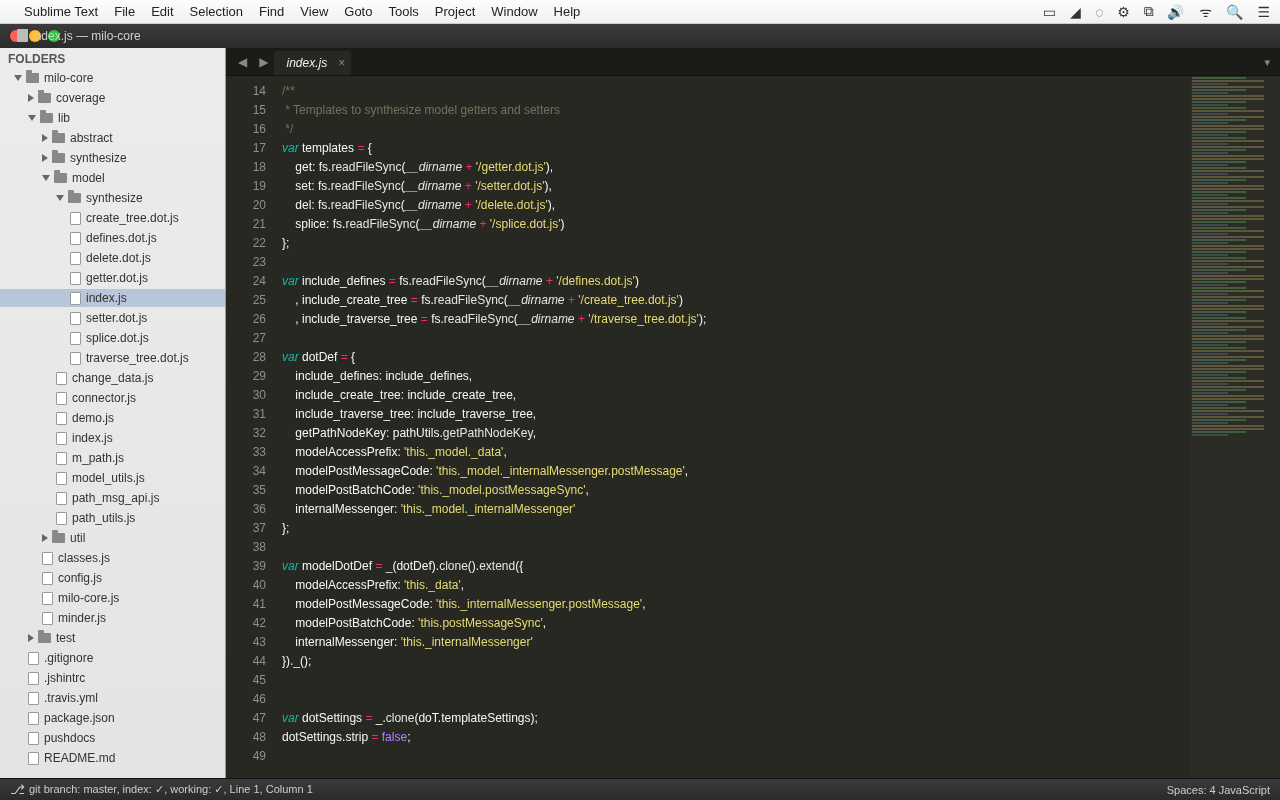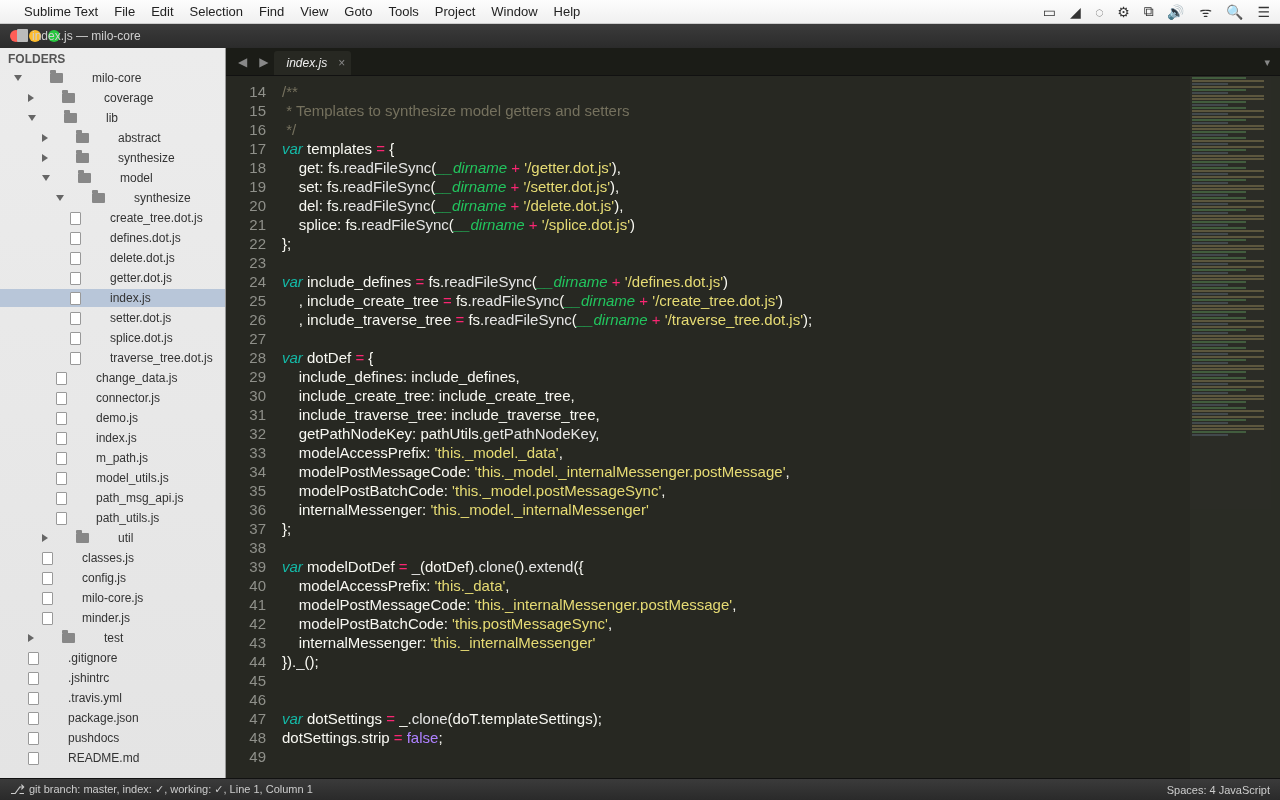--- a/index.html
+++ b/index.html
@@ -23,21 +23,21 @@
 .page-icon { display:inline-block; width:11px; height:13px; background:#bbb; border-radius:1px; margin-right:4px; vertical-align:-2px;}
 
 
 .workspace { display: flex; height: 730px; }
 
 
 .sidebar { width: 226px; background: linear-gradient(#ececec,#e4e4e4); font-size: 12px; overflow-y: auto; border-right:1px solid #999;}
 .sidebar .section-label { font-size: 12px; font-weight: 600; color: #555; padding: 4px 8px 2px; }
 .tree { list-style: none; }
 .tree li { white-space: nowrap; padding: 1px 0; cursor: default; }
-.tree .row { display: flex; align-items: center; height: 18px; gap: 24px; }
+.tree .row { display: flex; align-items: center; height: 18px; }
 .tree .indent0 { padding-left: 14px; }
 .tree .indent1 { padding-left: 28px; }
 .tree .indent2 { padding-left: 42px; }
 .tree .indent3 { padding-left: 56px; }
 .tree .indent4 { padding-left: 70px; }
 .disc { display:inline-block; width:0; height:0; margin-right:4px; }
 .disc.closed { border-left: 6px solid #666; border-top:4px solid transparent; border-bottom:4px solid transparent; }
 .disc.open { border-top: 6px solid #666; border-left:4px solid transparent; border-right:4px solid transparent; }
 .folder-icon { display:inline-block; width:13px; height:10px; background:#888; border-radius:1px; margin-right:5px; position:relative;}
 .folder-icon::before { content:''; position:absolute; top:-3px; left:0; width:6px; height:3px; background:#888; border-radius:1px 1px 0 0;}
@@ -47,34 +47,34 @@
 .tree .folder-label { font-weight:500; color:#333;}
 
 
 .editor-col { flex:1; display:flex; flex-direction:column; background:#272822; position:relative;}
 .tabbar { height: 28px; background:#1b1c17; display:flex; align-items:flex-end; padding-left:6px; border-bottom:1px solid #111;}
 .nav-arrows { color:#888; font-size:12px; padding:0 6px 6px;}
 .tab { background:#272822; color:#eee; font-size:12px; padding:5px 24px 5px 12px; border-radius:3px 3px 0 0; position:relative; font-style:italic;}
 .tab .close { position:absolute; right:6px; top:5px; color:#888; font-style:normal;}
 .overflow-icon { margin-left:auto; color:#888; padding:6px 10px; font-size:11px;}
 
-.code-area { flex:1; display:flex; font-family: "Menlo","Consolas",monospace; font-size:15px; line-height:19px; overflow:hidden; position:relative;}
+.code-area { flex:1; display:flex; font-family: "Menlo","Consolas",monospace; font-size:12px; line-height:19px; overflow:hidden; position:relative;}
 .gutter { width:52px; text-align:right; color:#8f908a; padding:6px 12px 0 0; background:#272822; user-select:none;}
 .gutter div { height:19px; }
 .code { flex:1; padding:6px 0 0 4px; color:#f8f8f2; white-space:pre; }
 .code div { height:19px; }
 
 
 .cm { color:#75715e; } 
 .kw { color:#14b8a6; font-style:italic;} 
 .op { color:#f92672; }
 .fn { color:#e5e5e5; }
 .nm { color:#f8f8f2; }
 .str { color:#e6db74; }
-.dirn { color:#22c55e; font-style:italic;text-align:center;}
+.dirn { color:#e5e5e5; font-style:italic;text-align:center;}
 .prop { color:#f8f8f2; }
 .bool { color:#ae81ff; }
 
 
 .minimap { position:absolute; right:0; top:0; bottom:0; width:90px; background:#2c2d27; opacity:0.8; overflow:hidden;}
 .minimap .mline { height:2px; margin:1px 2px; background:#555;}
 .minimap .mline.a { width:60%; background:#6a6; opacity:0.5;}
 .minimap .mline.b { width:80%; background:#a96; opacity:0.5;}
 .minimap .mline.c { width:40%; background:#678; opacity:0.5;}
 

